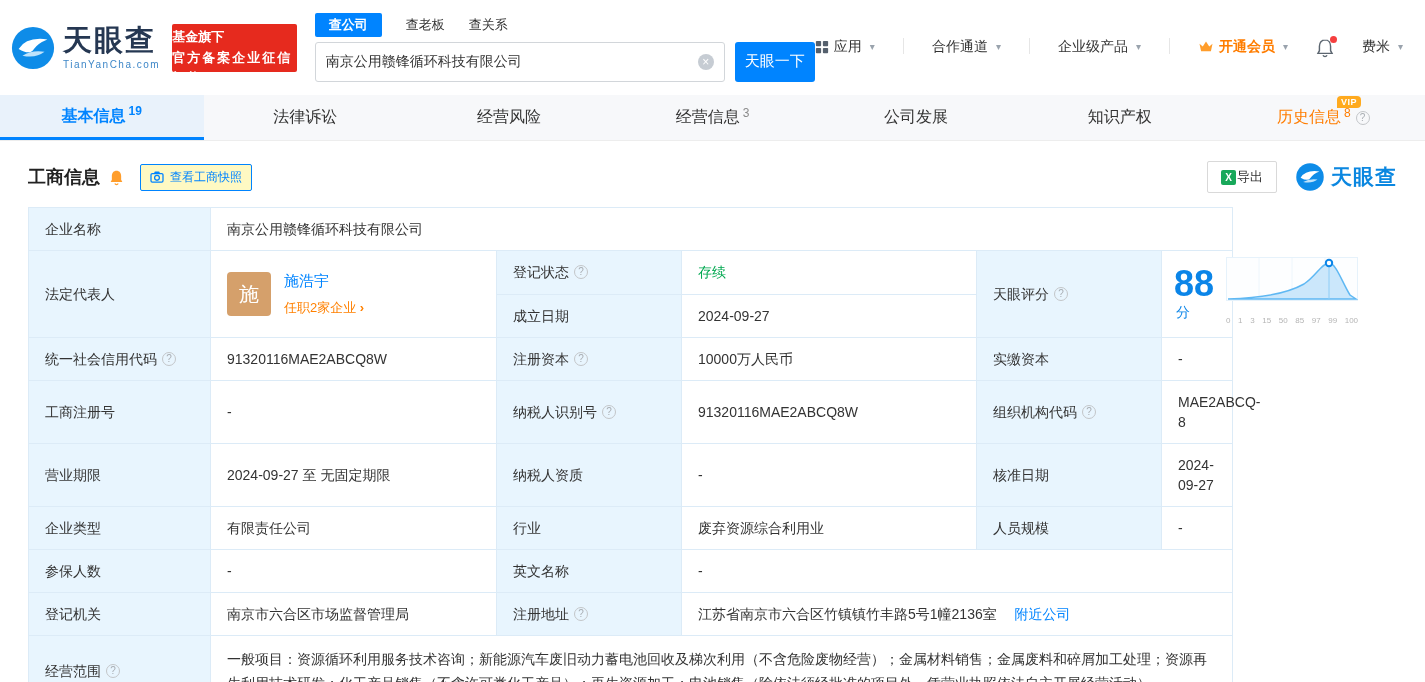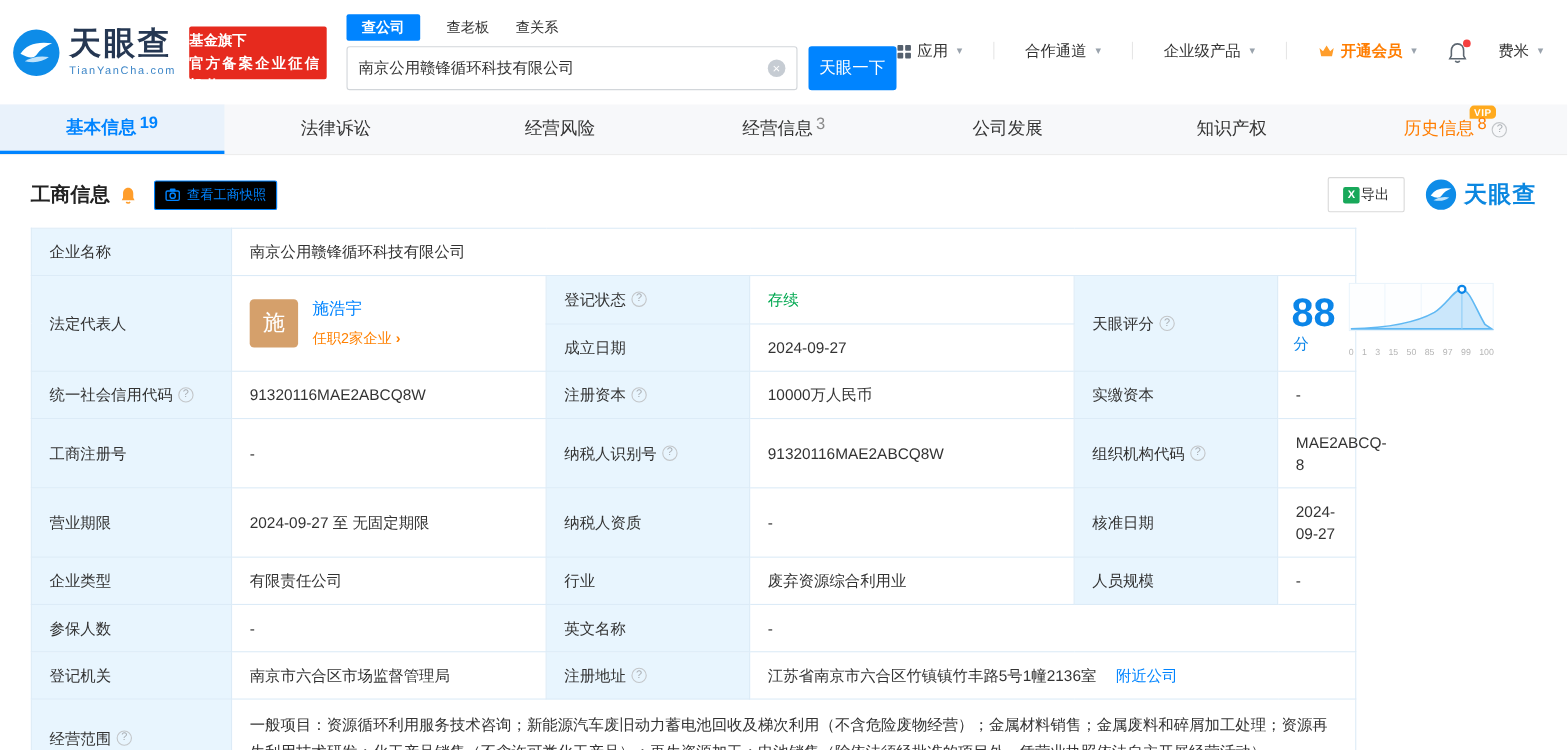--- a/index.html
+++ b/index.html
@@ -33,37 +33,37 @@
   .caret::after { content:"▾"; color:#9aa3ad; font-size:10px; margin-left:3px; }
   .nav-divider { width:1px; height:16px; background:#e6e6e6; }
   .nav-vip-label { color:#ff7d00; font-weight:bold; }
   .bell-wrap { position:relative; cursor:pointer; display:flex; align-items:center; }
   .red-dot { position:absolute; top:-2px; right:-3px; width:7px; height:7px; background:#f53f3f; border-radius:50%; }
 
   
   .tabbar { display:flex; height:46px; background:#f7f8fa; border-bottom:1px solid #ededed; }
   .tab { flex:1; display:flex; align-items:center; justify-content:center; font-size:16px; color:#333; cursor:pointer; position:relative; }
   .tab.active { color:#0084ff; font-weight:bold; background:#e9f2fb; border-bottom:3px solid #0084ff; }
-  .count { font-size:15px; margin-left:3px; transform:translateY(-5px); color:#8a8a8a; }
+  .count { font-size:12px; margin-left:3px; transform:translateY(-5px); color:#8a8a8a; }
   .count.blue { color:#0084ff; }
   .count.orange { color:#ff7d00; }
   .tab.history { color:#ff7d00; }
   .pos-rel { position:relative; display:inline-block; }
   .vip-badge { position:absolute; top:-11px; right:-20px; background:#ffaa1e; color:#fff; font-size:9px; font-weight:bold;
     padding:1px 4px; border-radius:4px 4px 4px 0; letter-spacing:.5px; }
   .help-circle { width:14px; height:14px; border:1px solid #c3c6c9; border-radius:50%; color:#a8adb2; font-size:10px;
     display:inline-flex; align-items:center; justify-content:center; margin-left:5px; cursor:pointer; vertical-align:1px; flex:0 0 auto; }
   .help-circle::before { content:"?"; }
 
   
   .section-head { display:flex; align-items:center; padding:20px 28px 14px 28px; }
   .section-title { font-size:18px; font-weight:bold; color:#222; }
   .bell-small { margin-left:9px; display:flex; align-items:center; }
   .snapshot-btn { margin-left:16px; display:flex; align-items:center; gap:6px; border:1px solid #0084ff; color:#0084ff;
-    background:#000000; font-size:12px; padding:4px 9px; border-radius:2px; cursor:pointer; font-family:inherit; }
+    background:#fef9c3; font-size:12px; padding:4px 9px; border-radius:2px; cursor:pointer; font-family:inherit; }
   .right-tools { margin-left:auto; display:flex; align-items:center; gap:18px; }
   .export-btn { display:flex; align-items:center; gap:1px; border:1px solid #d9d9d9; border-radius:2px; background:#fff;
     padding:6px 13px; font-size:13px; color:#333; cursor:pointer; font-family:inherit; }
   .excel-icon { width:15px; height:15px; background:#18a85a; color:#fff; border-radius:2px; font-size:10px; font-weight:bold;
     display:flex; align-items:center; justify-content:center; }
   .excel-icon::before { content:"X"; }
   .brand-small { display:flex; align-items:center; gap:6px; }
   .brand-small .logo-icon { width:30px; height:30px; }
   .brand-small-text { font-size:21px; font-weight:bold; color:#0b87e0; letter-spacing:1px; }
 

